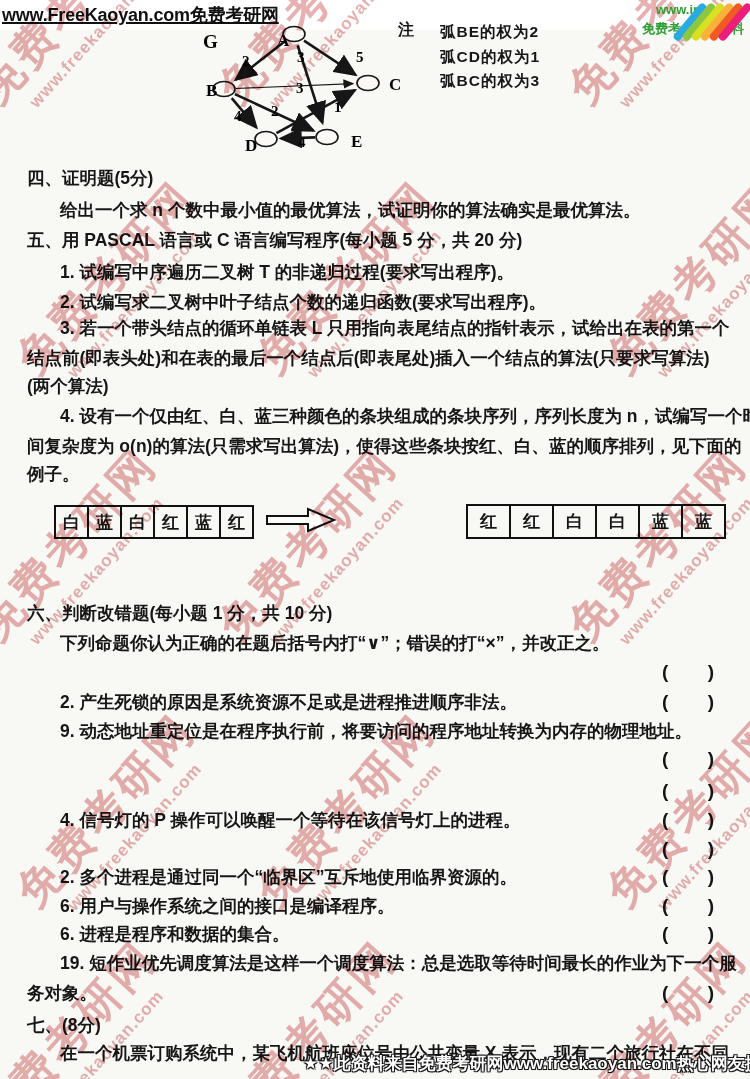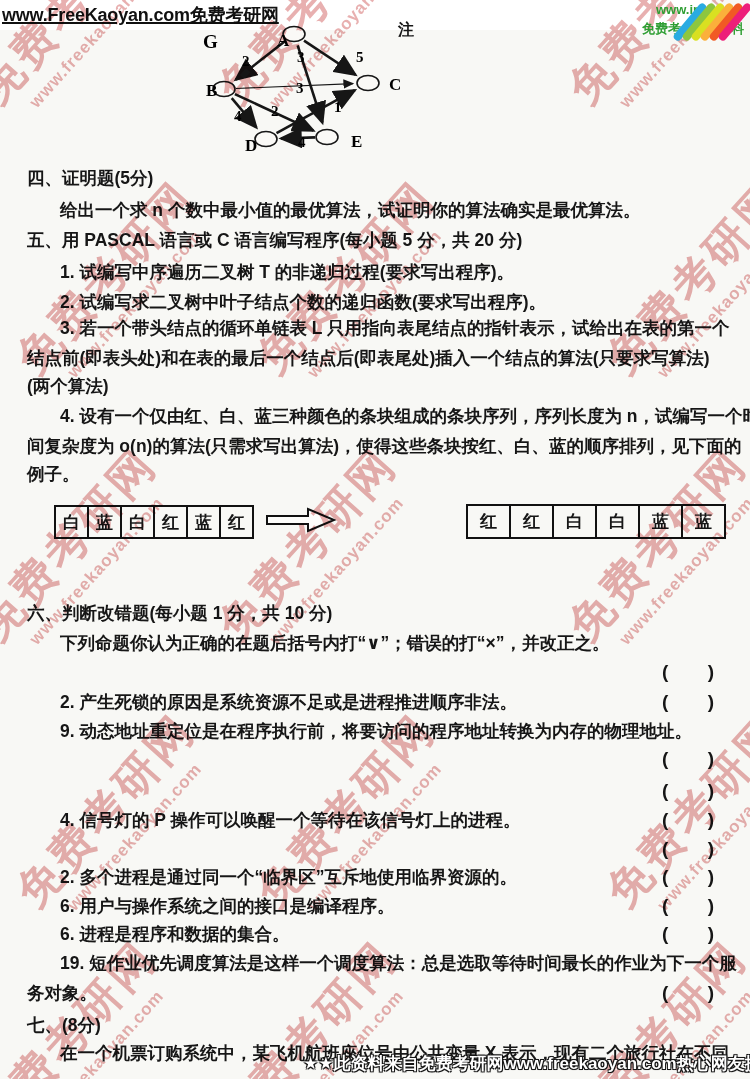--- a/index.html
+++ b/index.html
@@ -96,20 +96,25 @@
       <text x="239" y="75" font-size="17" font-weight="700" font-family="&quot;Liberation Serif&quot;,&quot;DejaVu Serif&quot;,serif">C</text>
       <ellipse cx="116" cy="124" rx="11" ry="7.5" fill="#faf9f6" stroke="#161616" stroke-width="1.6"></ellipse>
       <text x="95" y="136" font-size="17" font-weight="700" font-family="&quot;Liberation Serif&quot;,&quot;DejaVu Serif&quot;,serif">D</text>
       <ellipse cx="177" cy="122" rx="11" ry="7.5" fill="#faf9f6" stroke="#161616" stroke-width="1.6"></ellipse>
       <text x="201" y="132" font-size="17" font-weight="700" font-family="&quot;Liberation Serif&quot;,&quot;DejaVu Serif&quot;,serif">E</text>
       <text x="53" y="33" font-size="19" font-weight="700" font-family="&quot;Liberation Serif&quot;,&quot;DejaVu Serif&quot;,serif">G</text>
     </svg>
 
   <div class="gnote">
     <div class="mark">注</div>
+    <div class="nlines">
+      <div>弧BE的权为2</div>
+      <div>弧CD的权为1</div>
+      <div>弧BC的权为3</div>
+    </div>
   </div>
 
   <div class="line mrg" style="top:166px">四、证明题(5分)</div>
   <div class="line ind" style="top:198px">给出一个求 n 个数中最小值的最优算法，试证明你的算法确实是最优算法。</div>
   <div class="line mrg" style="top:228px">五、用 PASCAL 语言或 C 语言编写程序(每小题 5 分，共 20 分)</div>
   <div class="line ind" style="top:260px">1. 试编写中序遍历二叉树 T 的非递归过程(要求写出程序)。</div>
   <div class="line ind" style="top:290px">2. 试编写求二叉树中叶子结点个数的递归函数(要求写出程序)。</div>
   <div class="line ind" style="top:316px">3. 若一个带头结点的循环单链表 L 只用指向表尾结点的指针表示，试给出在表的第一个</div>
   <div class="line mrg" style="top:346px">结点前(即表头处)和在表的最后一个结点后(即表尾处)插入一个结点的算法(只要求写算法)</div>
   <div class="line mrg" style="top:374px">(两个算法)</div>

